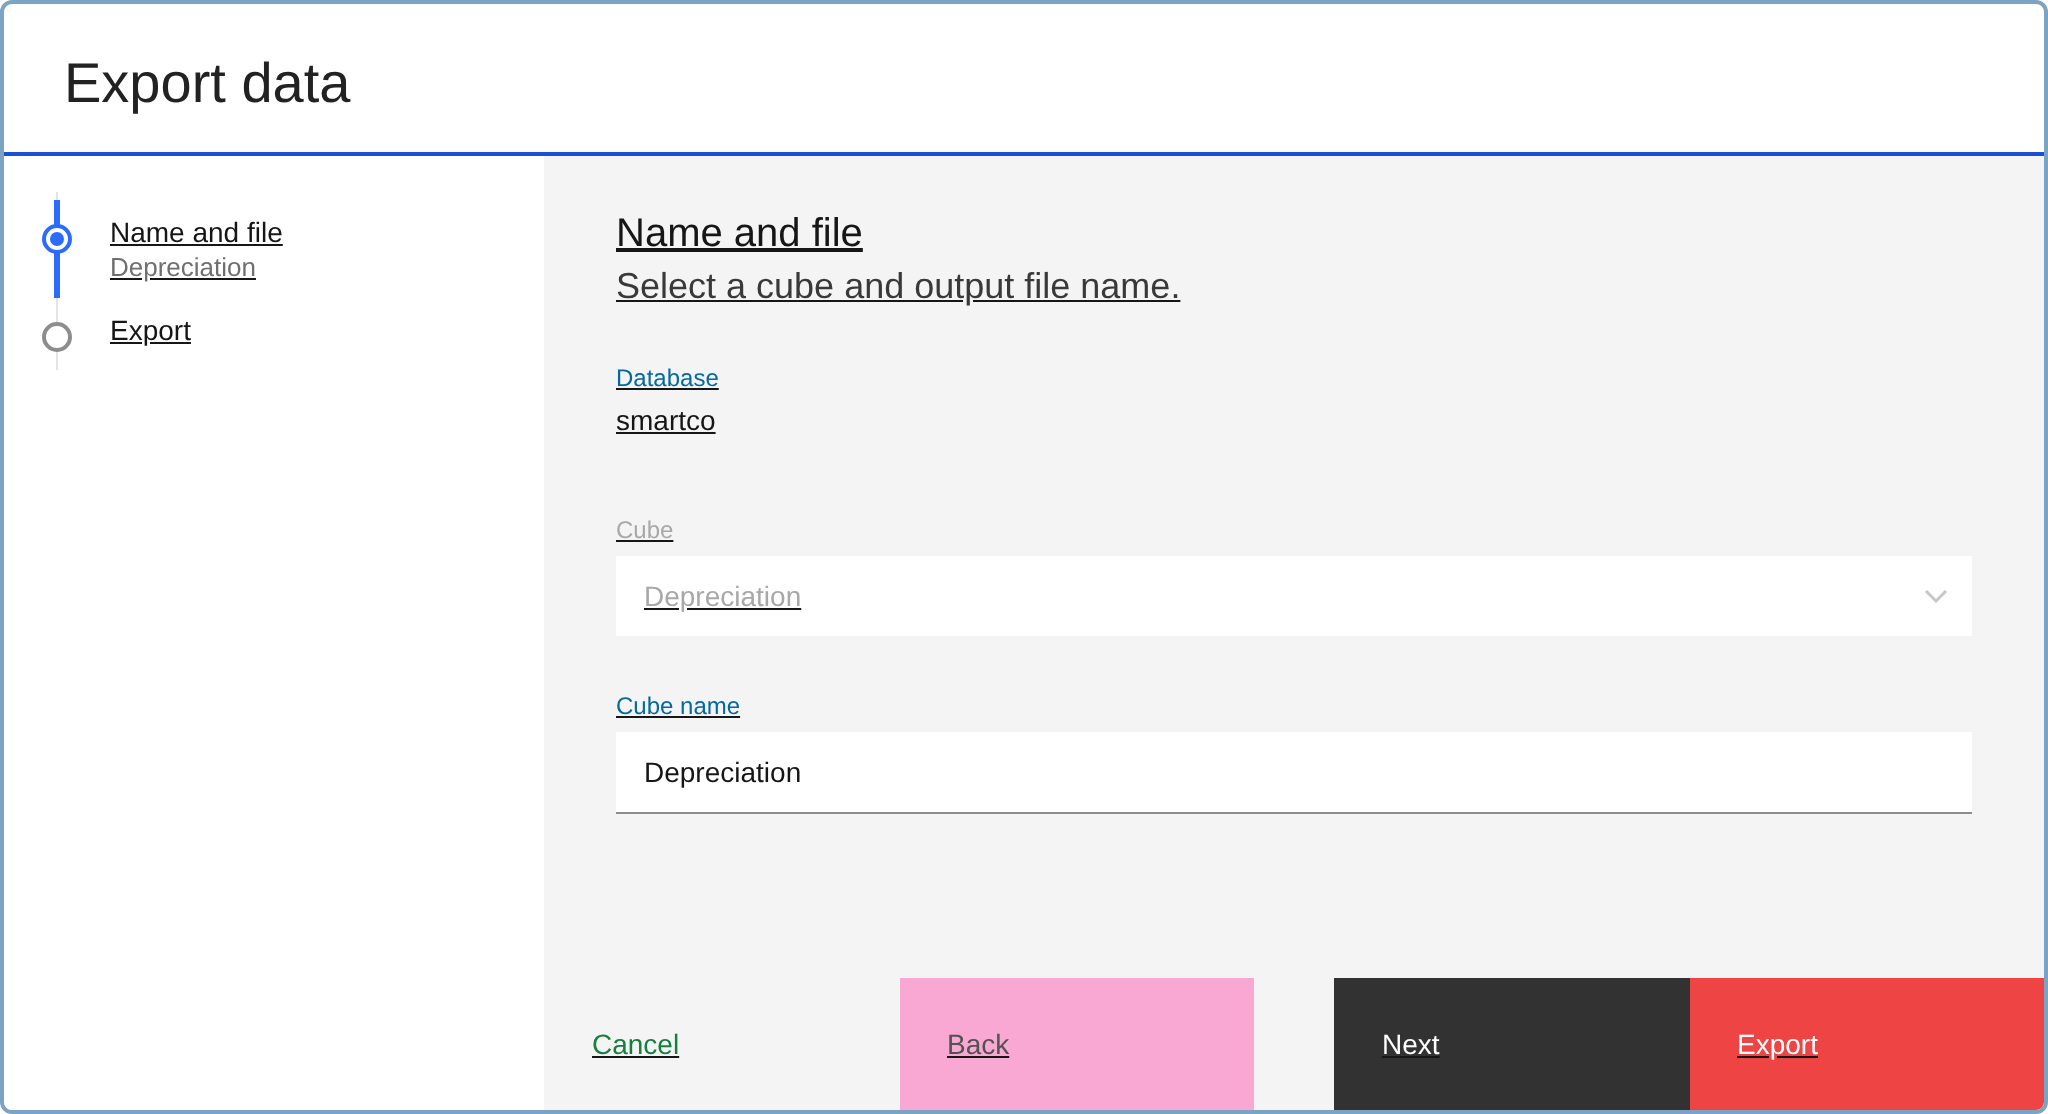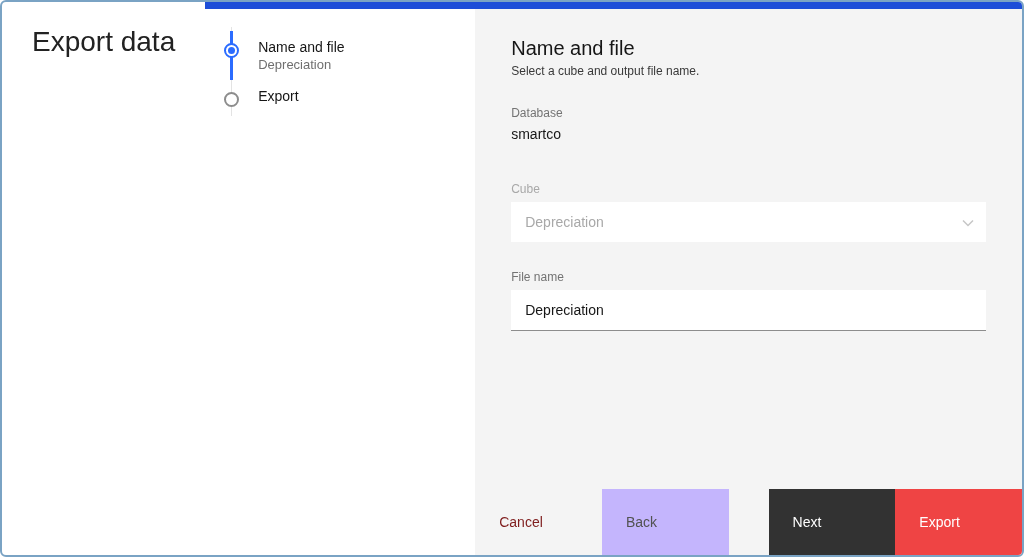--- a/index.html
+++ b/index.html
@@ -8,35 +8,37 @@
       width: 1024px;
       height: 557px;
       background: #fff;
       border: 2px solid #7aa3c4;
       border-radius: 6px;
       overflow: hidden;
       color: #161616;
     }
     .container {
       display: flex;
+      flex-direction: column;
       height: 100%;
     }
     .header {
       padding: 24px 30px 18px 30px;
     }
     .header h1 {
       font-size: 28px;
       font-weight: 400;
       color: #222;
     }
     .body {
       display: flex;
       flex: 1;
-      border-top: 7px solid #1d4ed8;
+      border-top: 2px solid #1d4ed8;
       min-height: 0;
+      text-decoration: underline;
     }
     
     .sidebar {
       width: 270px;
       background: #fff;
       padding: 18px 0 0 0;
       position: relative;
     }
     .step-list {
       list-style: none;
@@ -100,27 +102,27 @@
       flex: 1;
       padding: 28px 36px 20px 36px;
       overflow: auto;
     }
     .content h2 {
       font-size: 20px;
       font-weight: 500;
       margin-bottom: 4px;
     }
     .content-sub {
-      font-size: 12px;
+      font-size: 18px;
       color: #393939;
       margin-bottom: 28px;
     }
     .field-label {
       font-size: 12px;
-      color: #737373;
+      color: #0369a1;
       margin-bottom: 6px;
       display: block;
     }
     .field-label.disabled {
       color: #a8a8a8;
       margin-top: 18px;
     }
     .field-value {
       font-size: 14px;
       color: #161616;
@@ -172,24 +174,24 @@
       padding: 0 24px;
       font-size: 14px;
       cursor: pointer;
       border: none;
       background: transparent;
       text-align: left;
       font-family: inherit;
     }
     .btn-cancel {
       background: #f4f4f4;
-      color: #7f1d1d;
+      color: #15803d;
     }
     .btn-back {
-      background: #c4b5fd;
+      background: #f9a8d4;
       color: #525252;
     }
     .btn-next {
       background: #323232;
       color: #fff;
       margin-left: 40px;
     }
     .btn-export {
       background: #ef4444;
       color: #fff;
@@ -227,21 +229,21 @@
         <span class="field-label disabled">Cube</span>
         <div class="select-wrap">
           <div class="select">Depreciation</div>
           <span class="select-chevron">
             <svg width="12" height="8" viewBox="0 0 12 8">
                 <path d="M1 1.5 L6 6.5 L11 1.5" stroke="#c6c6c6" stroke-width="1.5" fill="none"></path>
               </svg>
           </span>
         </div>
 
-        <span class="field-label">File name</span>
+        <span class="field-label">Cube name</span>
         <div class="input-wrap">
           <input type="text" class="text-input" value="Depreciation" style="">
         </div>
       </div>
       <div class="footer">
         <button class="btn btn-cancel">Cancel</button>
         <button class="btn btn-back">Back</button>
         <button class="btn btn-next">Next</button>
         <button class="btn btn-export">Export</button>
       </div>

